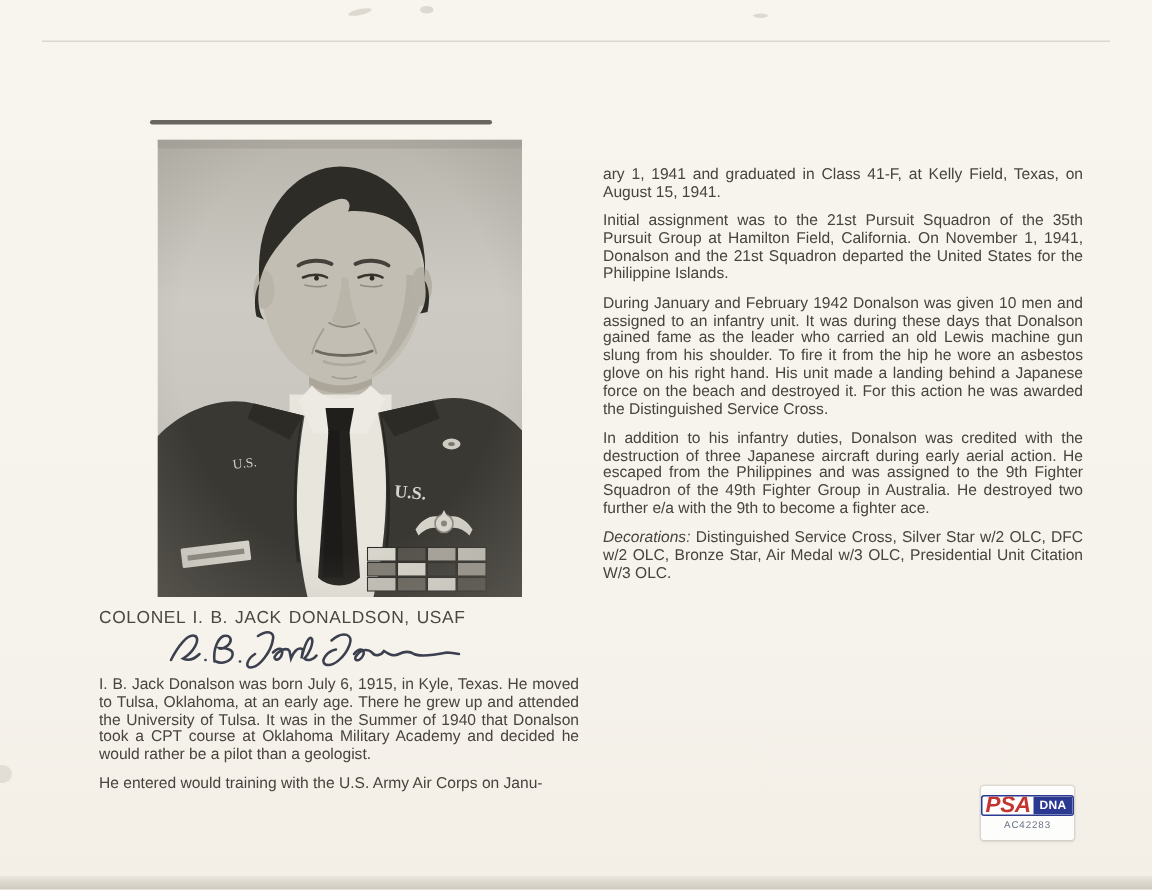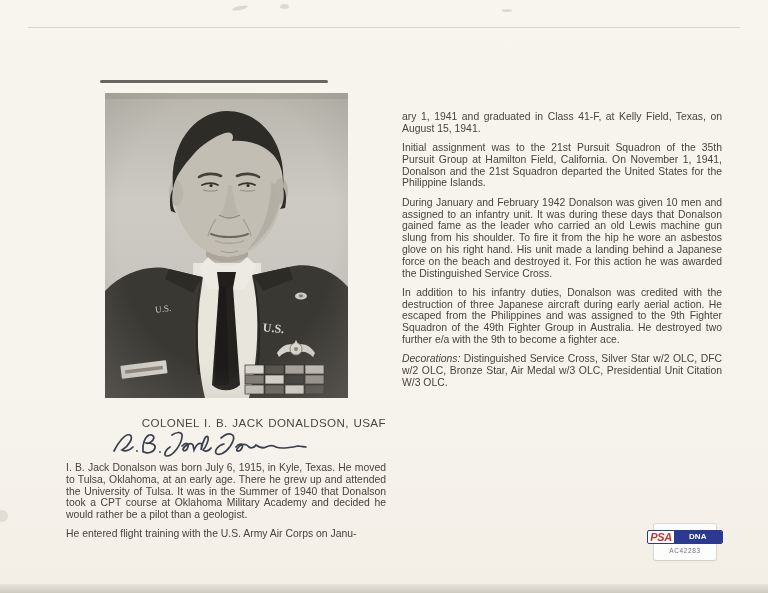--- a/index.html
+++ b/index.html
@@ -20,34 +20,34 @@
 
   
   .left-col{position:absolute;left:66px;top:93px;width:320px;}
   .right-col{position:absolute;left:402px;top:111px;width:320px;}
   p.body{margin:0 0 7.5px 0;font-size:10.4px;line-height:11.8px;text-align:justify;color:#48443d;}
   .left-col p.body{margin:7.5px 0 0 0;}
   .left-col p.body.first{margin-top:3px;}
 
   .photo{margin-left:39px;width:243px;height:305px;display:block;}
   .photo svg{display:block;}
-  .caption{margin-top:18px;text-align:right;font-size:11.6px;letter-spacing:.4px;word-spacing:1px;color:#4b4740;white-space:nowrap;}
+  .caption{margin-top:7px;text-align:left;font-size:11.6px;letter-spacing:.4px;word-spacing:1px;color:#4b4740;white-space:nowrap;}
   .signature{margin:1px 0 0 46px;width:196px;height:29px;}
 
   .ital{font-style:italic;}
 
   
   .psa-sticker{
     position:absolute;left:654px;top:524px;width:62px;height:36px;
     background:#fdfdfb;border-radius:2px;box-shadow:0 0 0 1px rgba(185,180,170,.35),0 1px 2px rgba(120,115,105,.15);
     display:flex;flex-direction:column;align-items:center;justify-content:flex-start;padding-top:6px;box-sizing:border-box;
   }
   .psa-logo{display:flex;align-items:stretch;border:1px solid #2b3990;border-radius:2px;overflow:hidden;background:#fff;height:12px;line-height:12px;}
-  .psa-text{color:#c5352f;font-weight:bold;font-style:italic;font-size:11px;padding:0 2px;letter-spacing:-0.3px;}
-  .dna-box{background:#2b3990;color:#ffffff;font-weight:bold;font-size:8px;padding:0 15px;letter-spacing:.2px;display:flex;align-items:center;}
+  .psa-text{color:#c5352f;font-weight:bold;font-style:italic;font-size:15px;padding:0 2px;letter-spacing:-0.3px;}
+  .dna-box{background:#2b3990;color:#ffffff;font-weight:bold;font-size:8px;padding:0 4px;letter-spacing:.2px;display:flex;align-items:center;}
   .cert-number{margin-top:3px;font-size:6.5px;letter-spacing:.6px;color:#6b7288;}
 </style>
 </head>
 <body>
 
 <div class="page">
 
   <div class="scan-line-top"></div>
   <div class="speck s1"></div>
   <div class="speck s2"></div>
@@ -178,21 +178,21 @@
           <path d="M70,16 C74,12 77,13 76,17 C75,21 71,22 71,19 C73,15 79,12 81,15 L82,20 C84,15 87,12 90,14 L89,20 C91,11 94,4 96,7 C97,10 94,17 91,20 C93,22 97,21 99,18"></path>
           <path d="M109,8 C117,1 124,4 121,11 C118,19 110,26 105,24 C101,22 106,15 112,14"></path>
           <path d="M124,17 C128,12 132,14 130,18 C128,22 124,22 125,19 C128,14 133,13 136,16 C138,19 142,18 144,15 C147,17 150,19 154,17 C158,15 161,15 164,17 C168,19 176,18 186,16 C189,16 192,17 194,17"></path>
           <circle cx="25" cy="21" r="0.9" fill="#2b3040" stroke="none"></circle>
           <circle cx="48" cy="22" r="0.9" fill="#2b3040" stroke="none"></circle>
         </g>
       </svg>
     </div>
 
     <p class="body first">I. B. Jack Donalson was born July 6, 1915, in Kyle, Texas. He moved to Tulsa, Oklahoma, at an early age. There he grew up and attended the University of Tulsa. It was in the Summer of 1940 that Donalson took a CPT course at Oklahoma Military Academy and decided he would rather be a pilot than a geologist.</p>
-    <p class="body">He entered flight training with the U.S. Army Air Corps on Janu-</p>
+    <p class="body">He entered would training with the U.S. Army Air Corps on Janu-</p>
   </div>
 
   <div class="right-col">
     <p class="body">ary 1, 1941 and graduated in Class 41-F, at Kelly Field, Texas, on August 15, 1941.</p>
     <p class="body">Initial assignment was to the 21st Pursuit Squadron of the 35th Pursuit Group at Hamilton Field, California. On November 1, 1941, Donalson and the 21st Squadron departed the United States for the Philippine Islands.</p>
     <p class="body">During January and February 1942 Donalson was given 10 men and assigned to an infantry unit. It was during these days that Donalson gained fame as the leader who carried an old Lewis machine gun slung from his shoulder. To fire it from the hip he wore an asbestos glove on his right hand. His unit made a landing behind a Japanese force on the beach and destroyed it. For this action he was awarded the Distinguished Service Cross.</p>
     <p class="body">In addition to his infantry duties, Donalson was credited with the destruction of three Japanese aircraft during early aerial action. He escaped from the Philippines and was assigned to the 9th Fighter Squadron of the 49th Fighter Group in Australia. He destroyed two further e/a with the 9th to become a fighter ace.</p>
     <p class="body"><span class="ital">Decorations:</span> <span>Distinguished Service Cross, Silver Star w/2 OLC, DFC w/2 OLC, Bronze Star, Air Medal w/3 OLC, Presidential Unit Citation W/3 OLC.</span></p>
   </div>
 

